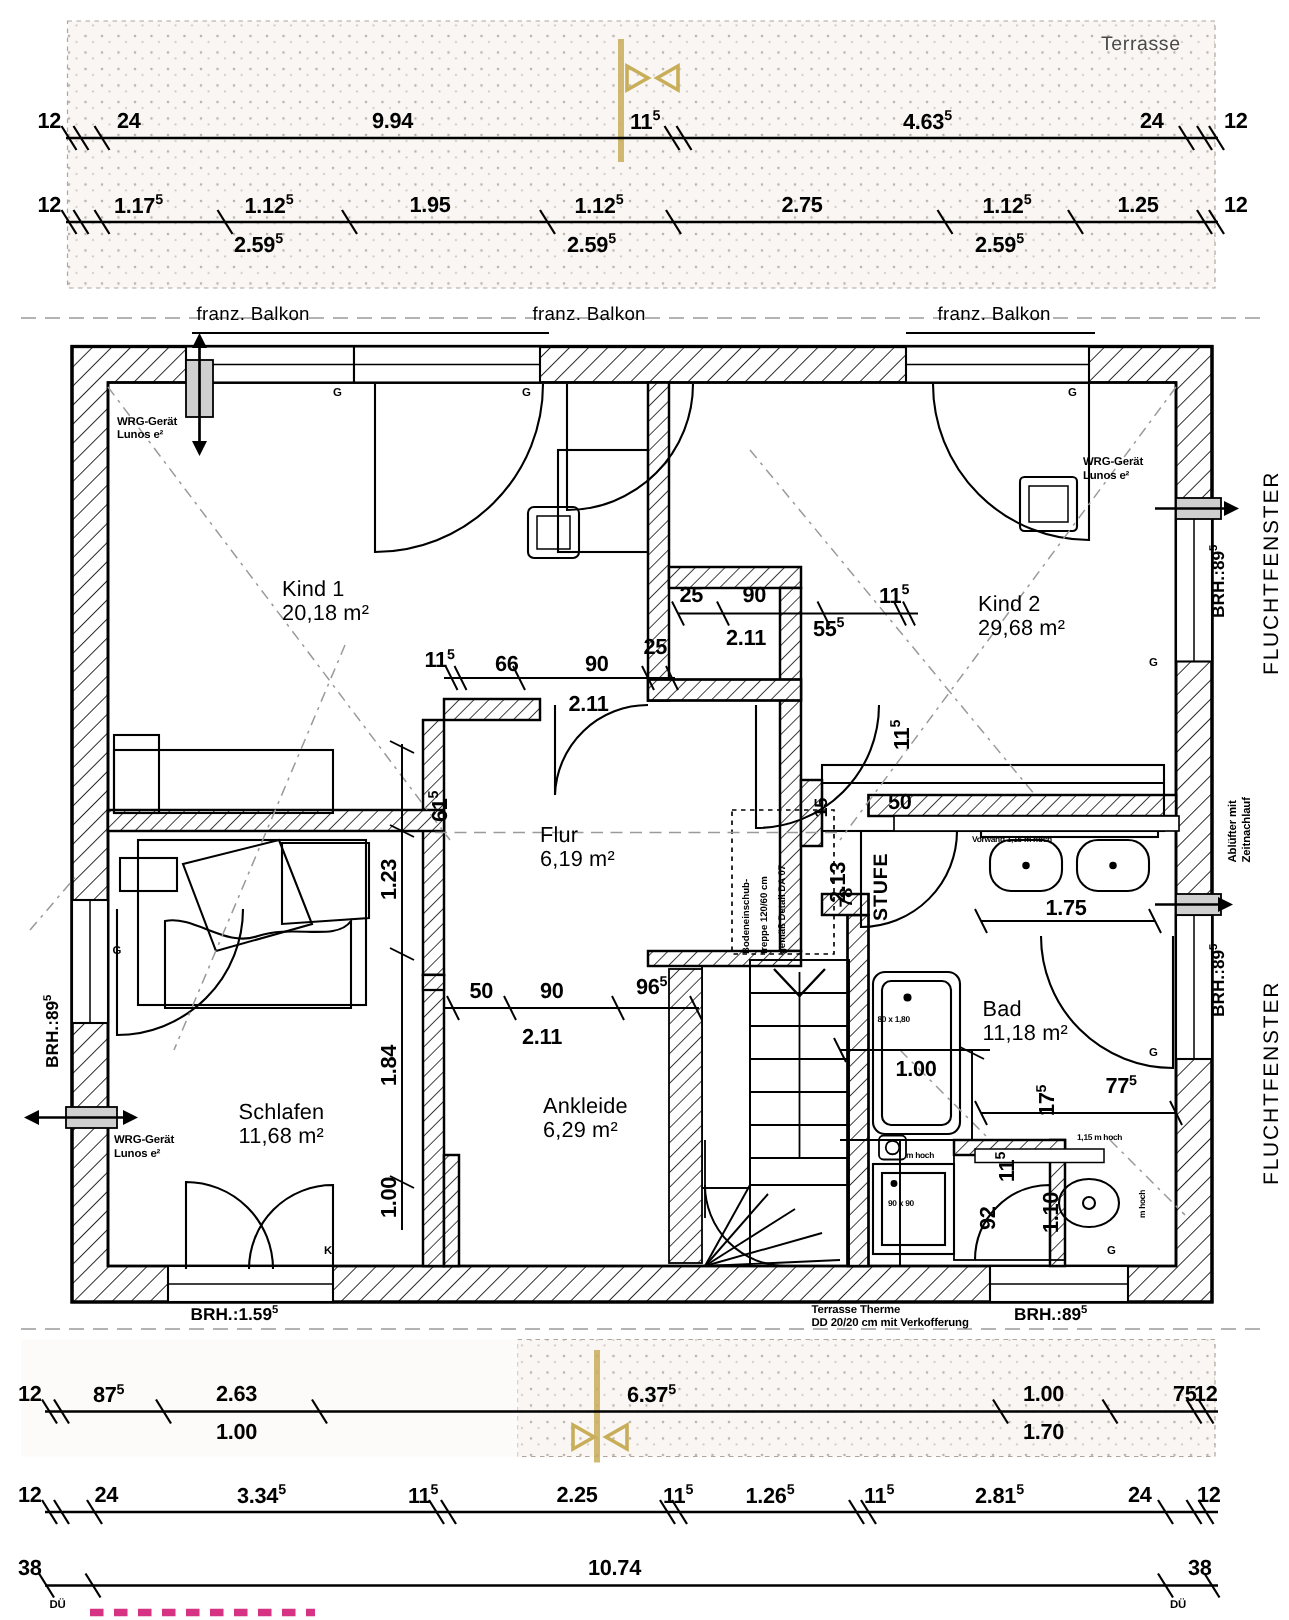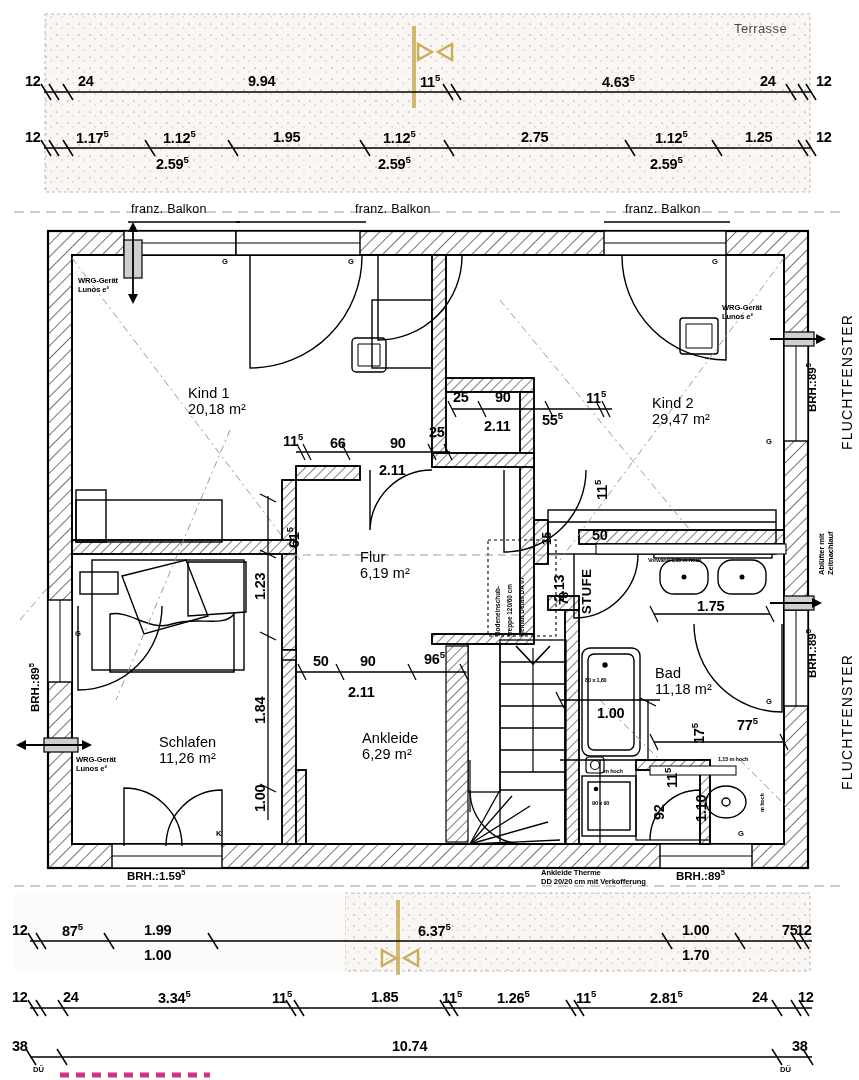--- a/index.html
+++ b/index.html
@@ -425,66 +425,66 @@
 <div class="lbl dim" style="left:655px;top:129px">1.12<sup>5</sup></div>
 <div class="lbl dim" style="left:745px;top:129px">1.25</div>
 <div class="lbl dim" style="left:816px;top:129px">12</div>
 
 <div class="lbl dim" style="left:156px;top:155px">2.59<sup>5</sup></div>
 <div class="lbl dim" style="left:378px;top:155px">2.59<sup>5</sup></div>
 <div class="lbl dim" style="left:650px;top:155px">2.59<sup>5</sup></div>
 
 <div class="lbl dim" style="left:12px;top:922px">12</div>
 <div class="lbl dim" style="left:62px;top:922px">87<sup>5</sup></div>
-<div class="lbl dim" style="left:144px;top:922px">1.99</div>
+<div class="lbl dim" style="left:144px;top:922px">2.63</div>
 <div class="lbl dim" style="left:418px;top:922px">6.37<sup>5</sup></div>
 <div class="lbl dim" style="left:682px;top:922px">1.00</div>
 <div class="lbl dim" style="left:782px;top:922px">75</div>
 <div class="lbl dim" style="left:796px;top:922px">12</div>
 
 <div class="lbl dim" style="left:144px;top:947px">1.00</div>
 <div class="lbl dim" style="left:682px;top:947px">1.70</div>
 
 <div class="lbl dim" style="left:12px;top:989px">12</div>
 <div class="lbl dim" style="left:63px;top:989px">24</div>
 <div class="lbl dim" style="left:158px;top:989px">3.34<sup>5</sup></div>
 <div class="lbl dim" style="left:272px;top:989px">11<sup>5</sup></div>
-<div class="lbl dim" style="left:371px;top:989px">1.85</div>
+<div class="lbl dim" style="left:371px;top:989px">2.25</div>
 <div class="lbl dim" style="left:442px;top:989px">11<sup>5</sup></div>
 <div class="lbl dim" style="left:497px;top:989px">1.26<sup>5</sup></div>
 <div class="lbl dim" style="left:576px;top:989px">11<sup>5</sup></div>
 <div class="lbl dim" style="left:650px;top:989px">2.81<sup>5</sup></div>
 <div class="lbl dim" style="left:752px;top:989px">24</div>
 <div class="lbl dim" style="left:798px;top:989px">12</div>
 
 <div class="lbl dim" style="left:12px;top:1038px">38</div>
 <div class="lbl dim" style="left:392px;top:1038px">10.74</div>
 <div class="lbl dim" style="left:792px;top:1038px">38</div>
 <div class="lbl note" style="left:33px;top:1066px">DÜ</div>
 <div class="lbl note" style="left:780px;top:1066px">DÜ</div>
 
 <div class="lbl room" style="left:188px;top:385px">
   <span>Kind 1</span>
   <span class="area">20,18 m²</span>
 </div>
 <div class="lbl room" style="left:652px;top:395px">
   <span>Kind 2</span>
-  <span class="area">29,47 m²</span>
+  <span class="area">29,68 m²</span>
 </div>
 <div class="lbl room" style="left:360px;top:549px">
   <span>Flur</span>
   <span class="area">6,19 m²</span>
 </div>
 <div class="lbl room" style="left:655px;top:665px">
   <span>Bad</span>
   <span class="area">11,18 m²</span>
 </div>
 <div class="lbl room" style="left:159px;top:734px">
   <span>Schlafen</span>
-  <span class="area">11,26 m²</span>
+  <span class="area">11,68 m²</span>
 </div>
 <div class="lbl room" style="left:362px;top:730px">
   <span>Ankleide</span>
   <span class="area">6,29 m²</span>
 </div>
 
 <div class="lbl dim" style="left:283px;top:432px">11<sup>5</sup></div>
 <div class="lbl dim" style="left:330px;top:435px">66</div>
 <div class="lbl dim" style="left:390px;top:435px">90</div>
 <div class="lbl dim" style="left:429px;top:424px">25</div>
@@ -544,21 +544,21 @@
 <div class="lbl note rot90" style="left:818px;top:575px">
   <div>Ablüfter mit</div>
   <div>Zeitnachlauf</div>
 </div>
 
 <div class="lbl mini rot90" style="left:494px;top:636px">Bodeneinschub-</div>
 <div class="lbl mini rot90" style="left:506px;top:636px">treppe 120/60 cm</div>
 <div class="lbl mini rot90" style="left:518px;top:636px">gemäß Detail DA 07</div>
 
 <div class="lbl note" style="left:541px;top:869px">
-  <div>Ankleide Therme</div>
+  <div>Terrasse Therme</div>
   <div>DD 20/20 cm mit Verkofferung</div>
 </div>
 
 <div class="lbl brh rot90" style="left:28px;top:712px">
   <span>BRH.:89</span><sup>5</sup>
 </div>
 <div class="lbl brh rot90" style="left:805px;top:412px">
   <span>BRH.:89</span><sup>5</sup>
 </div>
 <div class="lbl brh rot90" style="left:805px;top:678px">

